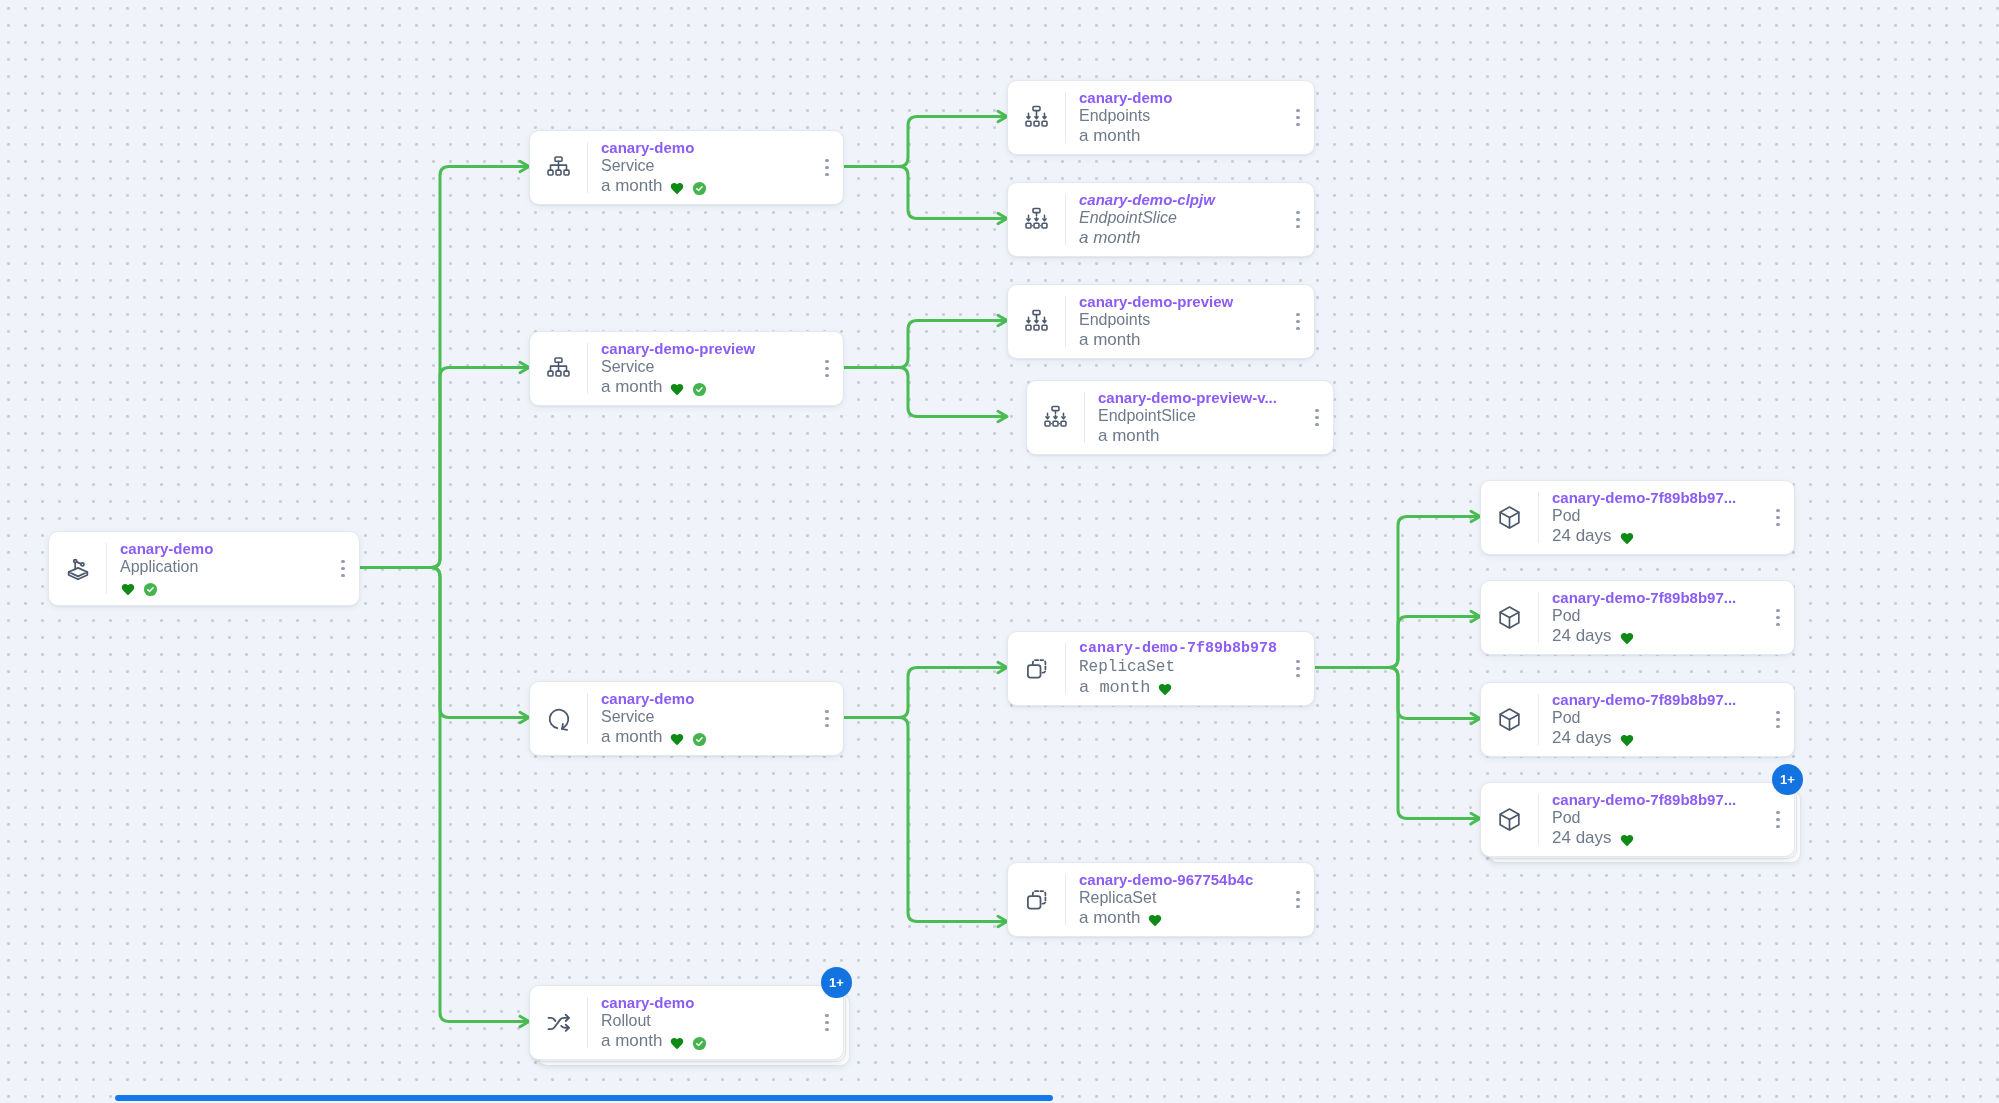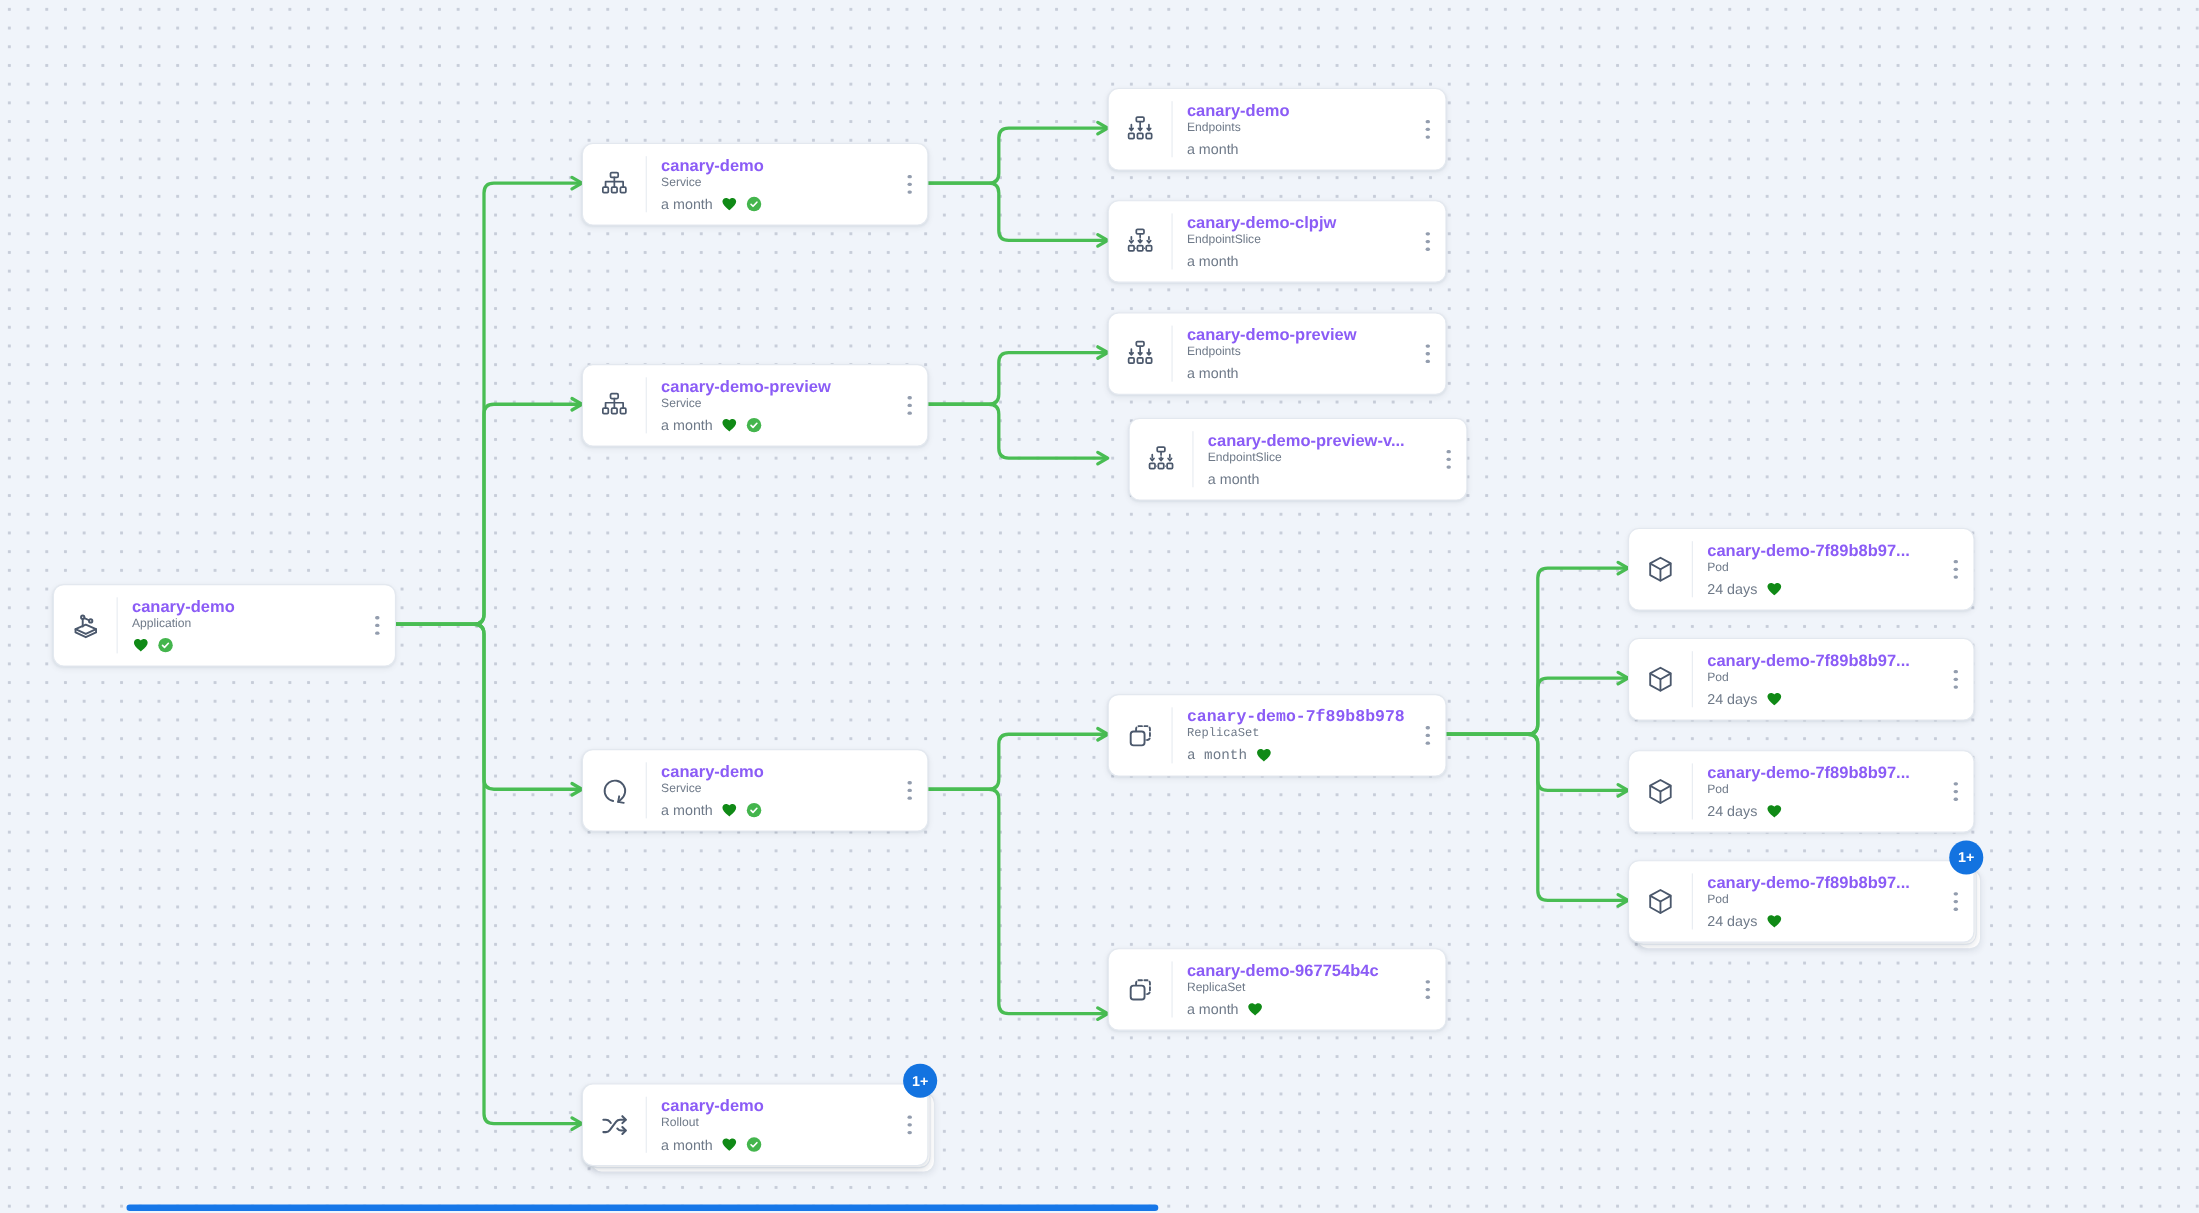--- a/index.html
+++ b/index.html
@@ -17,22 +17,22 @@
   .l1{transform:translate(4px,4px);z-index:1}
   .l2{transform:translate(8px,8px);z-index:0}
   .card{position:relative;z-index:2;width:100%;height:100%;background:#fff;border:1px solid #e3e8ef;
         border-radius:10px;display:flex;align-items:center;
         box-shadow:0 1px 2px rgba(20,30,55,.05),0 2px 6px rgba(20,30,55,.06);cursor:pointer}
   .iconwrap{width:57px;flex:0 0 57px;display:flex;align-items:center;justify-content:center}
   .iconwrap svg{display:block}
   .divider{width:1px;align-self:stretch;margin:11px 0;background:#e7ebf1;flex:0 0 1px}
   .content{flex:1;min-width:0;padding:0 32px 0 13px}
   .title{font-size:15px;font-weight:700;color:#8b5cf6;white-space:nowrap;overflow:hidden}
-  .kind{font-size:11px;color:#6f7a89;margin-top:1px}
-  .meta{display:flex;align-items:flex-end;gap:7px;font-size:13px;color:#6f7a89;margin-top:5px;height:16px}
+  .kind{font-size:16px;color:#6f7a89;margin-top:1px}
+  .meta{display:flex;align-items:flex-end;gap:7px;font-size:17px;color:#6f7a89;margin-top:5px;height:16px}
   .meta svg{display:block}
   .kebab{position:absolute;right:6px;top:50%;transform:translateY(-50%);display:flex;flex-direction:column;
          gap:3.5px;align-items:center;padding:7px 8px;cursor:pointer;z-index:3}
   .kebab i{width:3.6px;height:3.6px;border-radius:50%;background:#939dae;display:block}
   .badge{position:absolute;top:-19px;right:-9px;width:31px;height:31px;border-radius:50%;
          background:#1373e0;color:#fff;font-size:13px;font-weight:700;display:flex;align-items:center;
          justify-content:center;z-index:5;cursor:pointer}
   .hscroll{position:absolute;left:115px;bottom:2px;width:938px;height:6px;border-radius:3px;
            background:#1777e8;z-index:6;cursor:pointer}
 </style>
@@ -281,21 +281,21 @@
             <span>a month</span>
           </div>
         </div>
         <div class="kebab">
           <i></i>
           <i></i>
           <i></i>
         </div>
       </div>
     </div>
-    <div class="node" style="left: 1007px; top: 182px; width: 306px;">
+    <div class="node" style="left: 1007px; top: 182px; width: 306px; font-style: italic;">
       <div class="card">
         <div class="iconwrap">
           <svg width="27" height="27" viewBox="0 0 24 24" fill="none" stroke="#4b586c" stroke-linecap="round" stroke-linejoin="round" stroke-width="1.4">
             <rect x="8.9" y="2.2" width="6.2" height="3.7" rx="1"></rect>
             <path stroke-dasharray="2 1.6" d="M4.9 8.3v4.6M12 6.6v6.3M19.1 8.3v4.6"></path>
             <path d="M3.5 11.4l1.4 1.6 1.4-1.6M10.6 11.4l1.4 1.6 1.4-1.6M17.7 11.4l1.4 1.6 1.4-1.6"></path>
             <rect x="2.7" y="15.4" width="4.4" height="4.2" rx="0.9"></rect>
             <rect x="9.8" y="15.4" width="4.4" height="4.2" rx="0.9"></rect>
             <rect x="16.9" y="15.4" width="4.4" height="4.2" rx="0.9"></rect>
             <circle cx="8.45" cy="17.5" r="0.55" fill="#4b586c" stroke="none"></circle>

